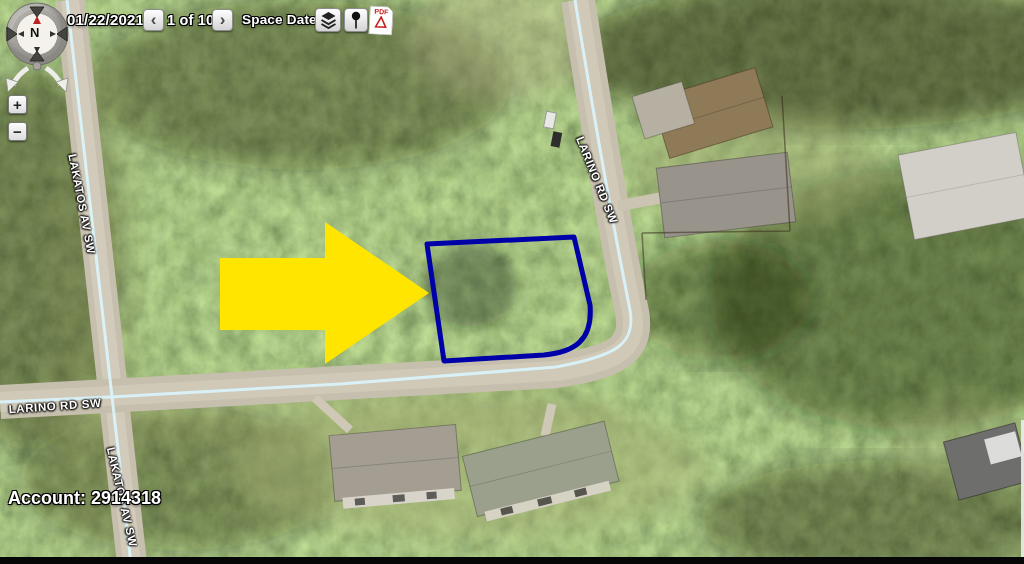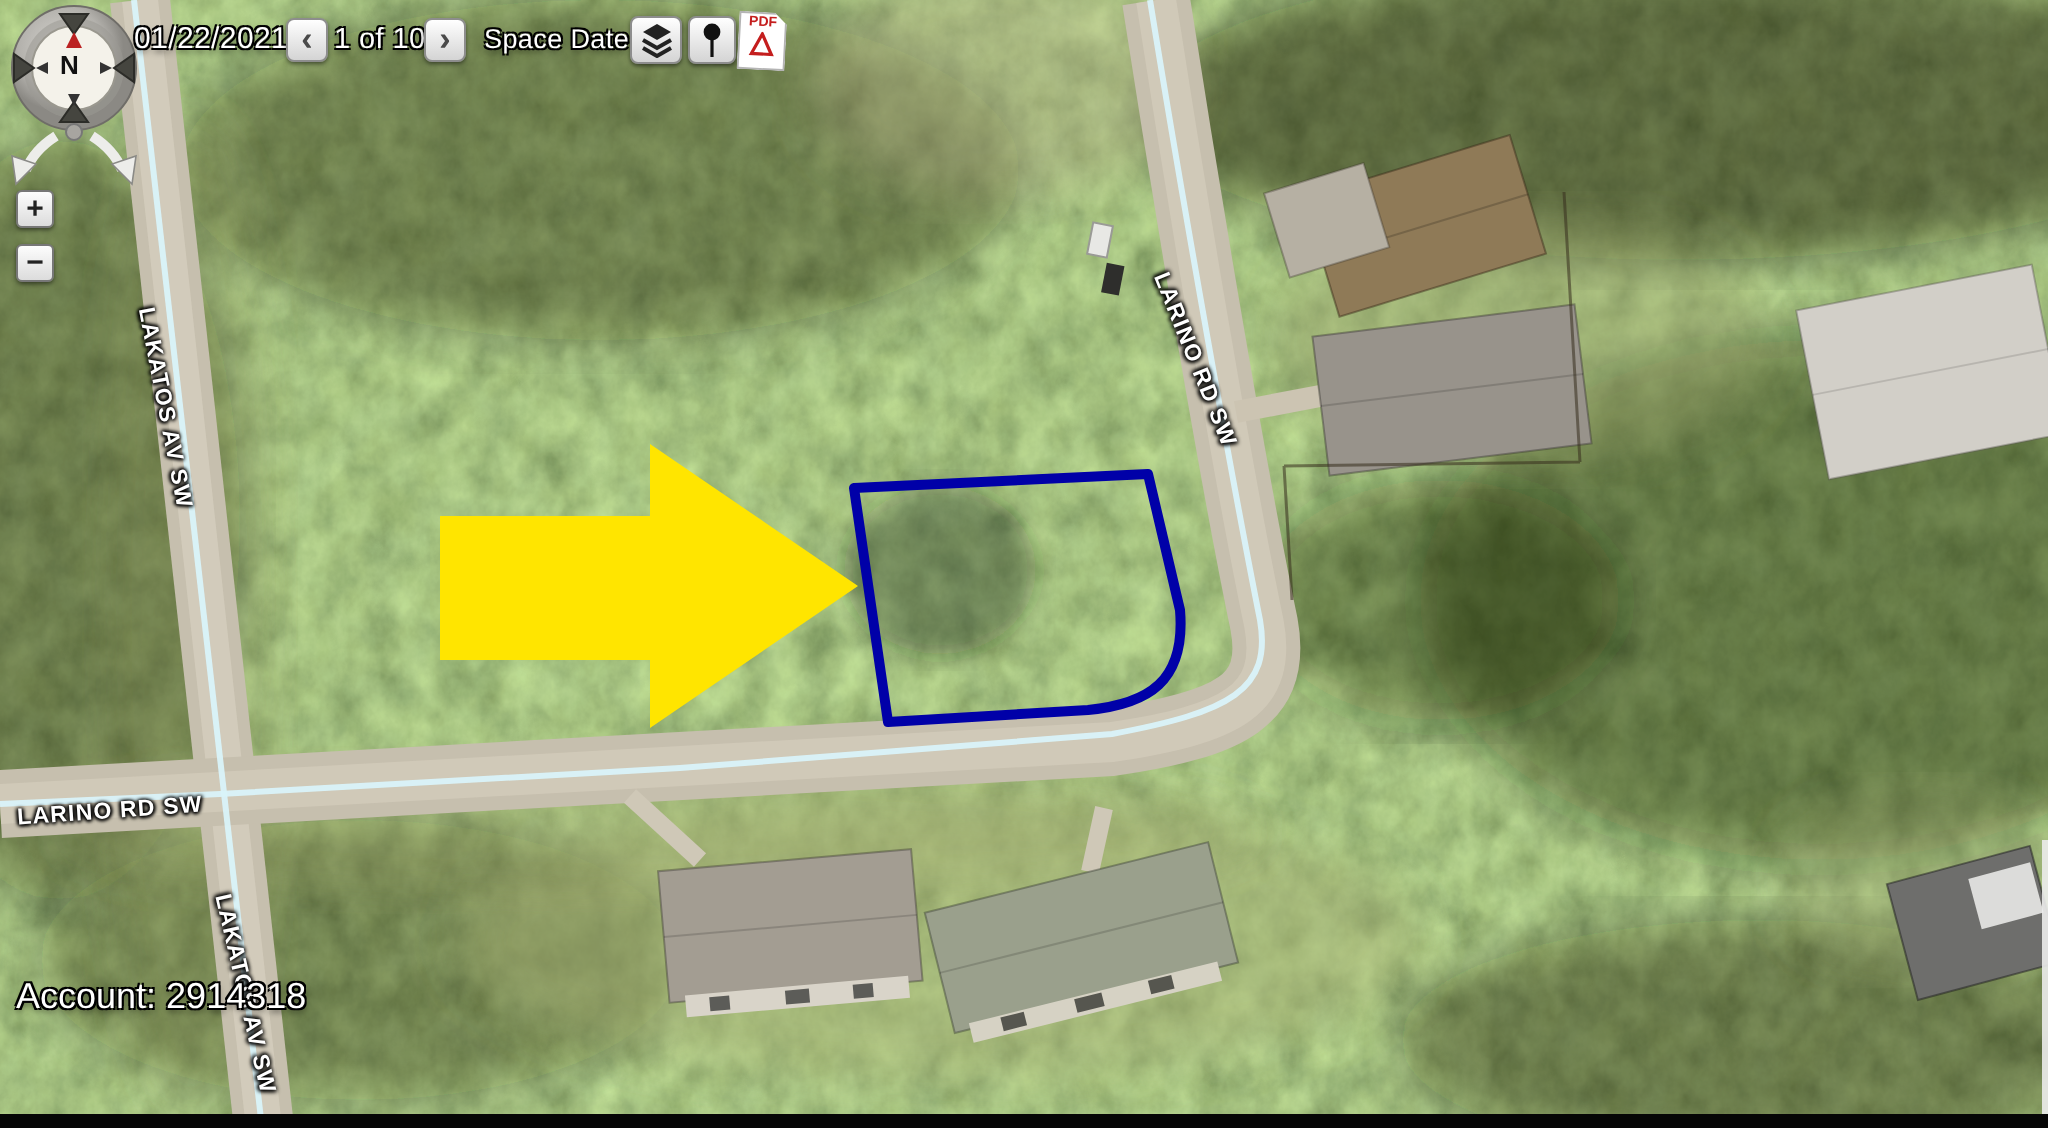--- a/index.html
+++ b/index.html
@@ -1,21 +1,21 @@
 <!DOCTYPE html>
 <html><head>
 <meta charset="utf-8">
 <style>
   html,body{margin:0;padding:0;background:#222;}
   .stage{position:relative;width:1024px;height:564px;overflow:hidden;
          font-family:"Liberation Sans",sans-serif;background:#49572f;}
   .map-svg{position:absolute;left:0;top:0;z-index:1;}
 
   
-  .outlined{color:#fff;font-weight:normal;
+  .outlined{color:#fff;font-weight:bold;
     text-shadow:-1px -1px 0 #000,1px -1px 0 #000,-1px 1px 0 #000,1px 1px 0 #000,0 2px 3px rgba(0,0,0,.55);}
 
   
   .tb-text{position:absolute;z-index:20;font-size:15px;letter-spacing:.2px;white-space:nowrap;}
   .btn{position:absolute;z-index:20;display:flex;align-items:center;justify-content:center;
        background:linear-gradient(#ffffff,#d4d4d4);border:1px solid #8d8d8d;border-radius:4px;
        box-shadow:0 1px 2px rgba(0,0,0,.5);color:#4a4a4a;font-weight:bold;cursor:pointer;box-sizing:border-box;}
   .chev{font-size:17px;line-height:1;margin-top:-2px;}
   .caret{font-size:9px;margin-left:4px;vertical-align:2px;}
 

